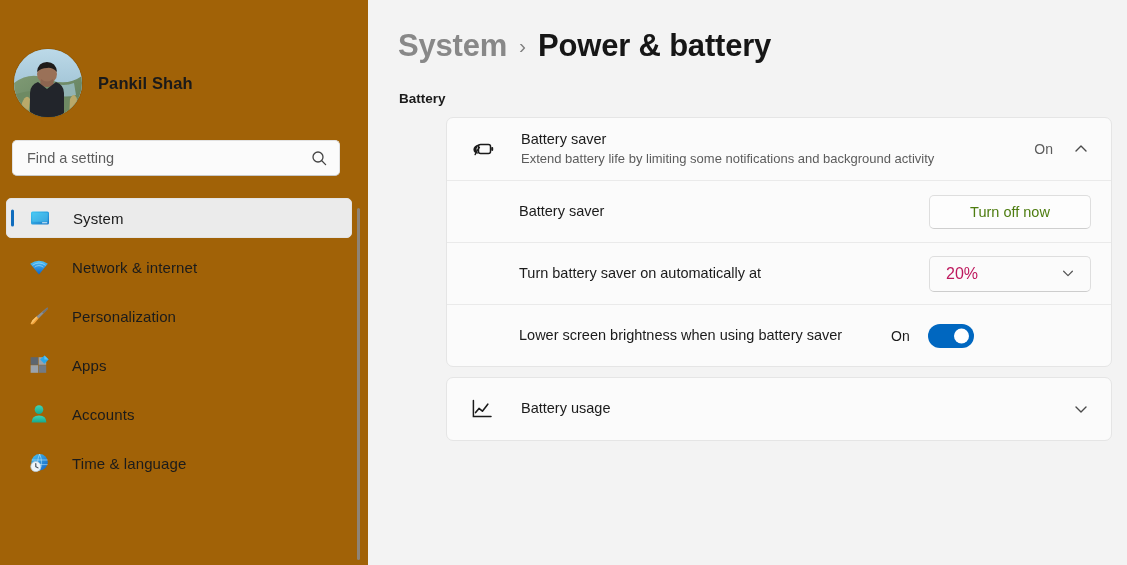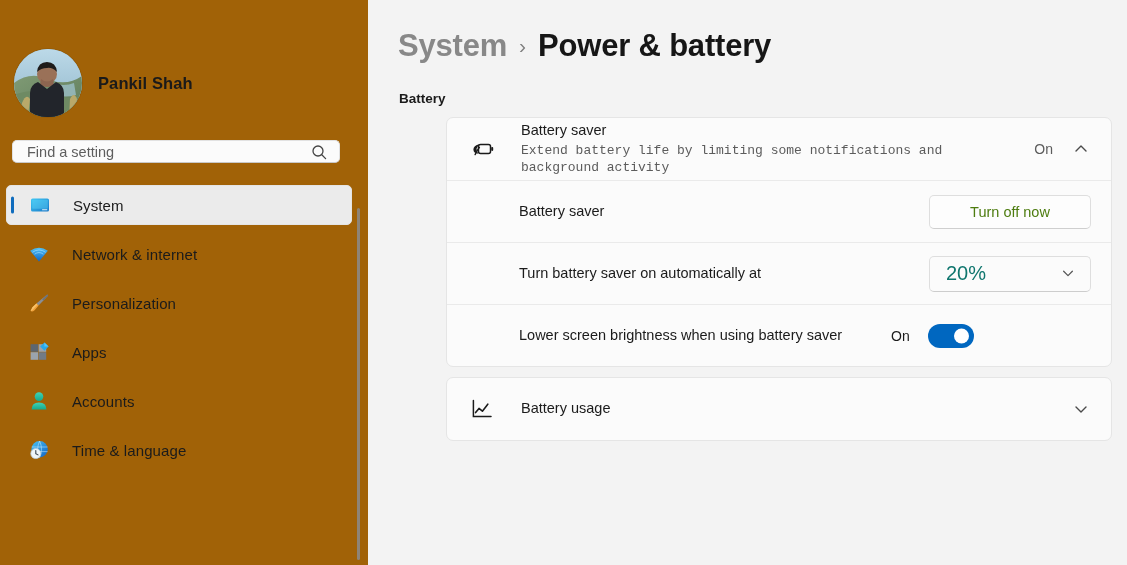--- a/index.html
+++ b/index.html
@@ -57,21 +57,21 @@
 
   .profile-name {
     font-size: 16.5px;
     font-weight: 600;
     color: #1a1a1a;
     letter-spacing: 0.1px;
   }
 
   .search-wrap {
     margin: 14px 28px 0 12px;
-    height: 23px;
+    height: 36px;
     background: #fbfbfb;
     border: 1px solid #e2e2e2;
     border-bottom: 1px solid #c8c8c8;
     border-radius: 5px;
     display: flex;
     align-items: center;
     padding: 0 12px 0 14px;
   }
   .search-wrap input {
     flex: 1;
@@ -220,21 +220,20 @@
   .row-title {
     font-size: 14.5px;
     color: #1b1b1b;
     line-height: 1.35;
   }
   .row-sub {
     font-size: 13px;
     color: #5c5c5c;
     margin-top: 2px;
     line-height: 1.3;
-    font-family: Liberation Mono, monospace;
   }
 
   .row-right {
     display: flex;
     align-items: center;
     gap: 18px;
     flex: 0 0 auto;
     margin-left: 12px;
   }
 
@@ -271,21 +270,21 @@
     background: #fbfbfb;
     border: 1px solid #dedede;
     border-bottom-color: #cdcdcd;
     border-radius: 5px;
     display: flex;
     align-items: center;
     justify-content: space-between;
     padding: 0 13px 0 16px;
     cursor: default;
   }
-  .combo-value { font-size: 20px; color: #0f766e; }
+  .combo-value { font-size: 16px; color: #be185d; }
   .combo-chevron { width: 16px; height: 16px; color: #555; }
   .combo-chevron svg { display: block; }
 
   .toggle {
     width: 46px;
     height: 24px;
     border-radius: 13px;
     background: #0067c0;
     position: relative;
     cursor: default;

